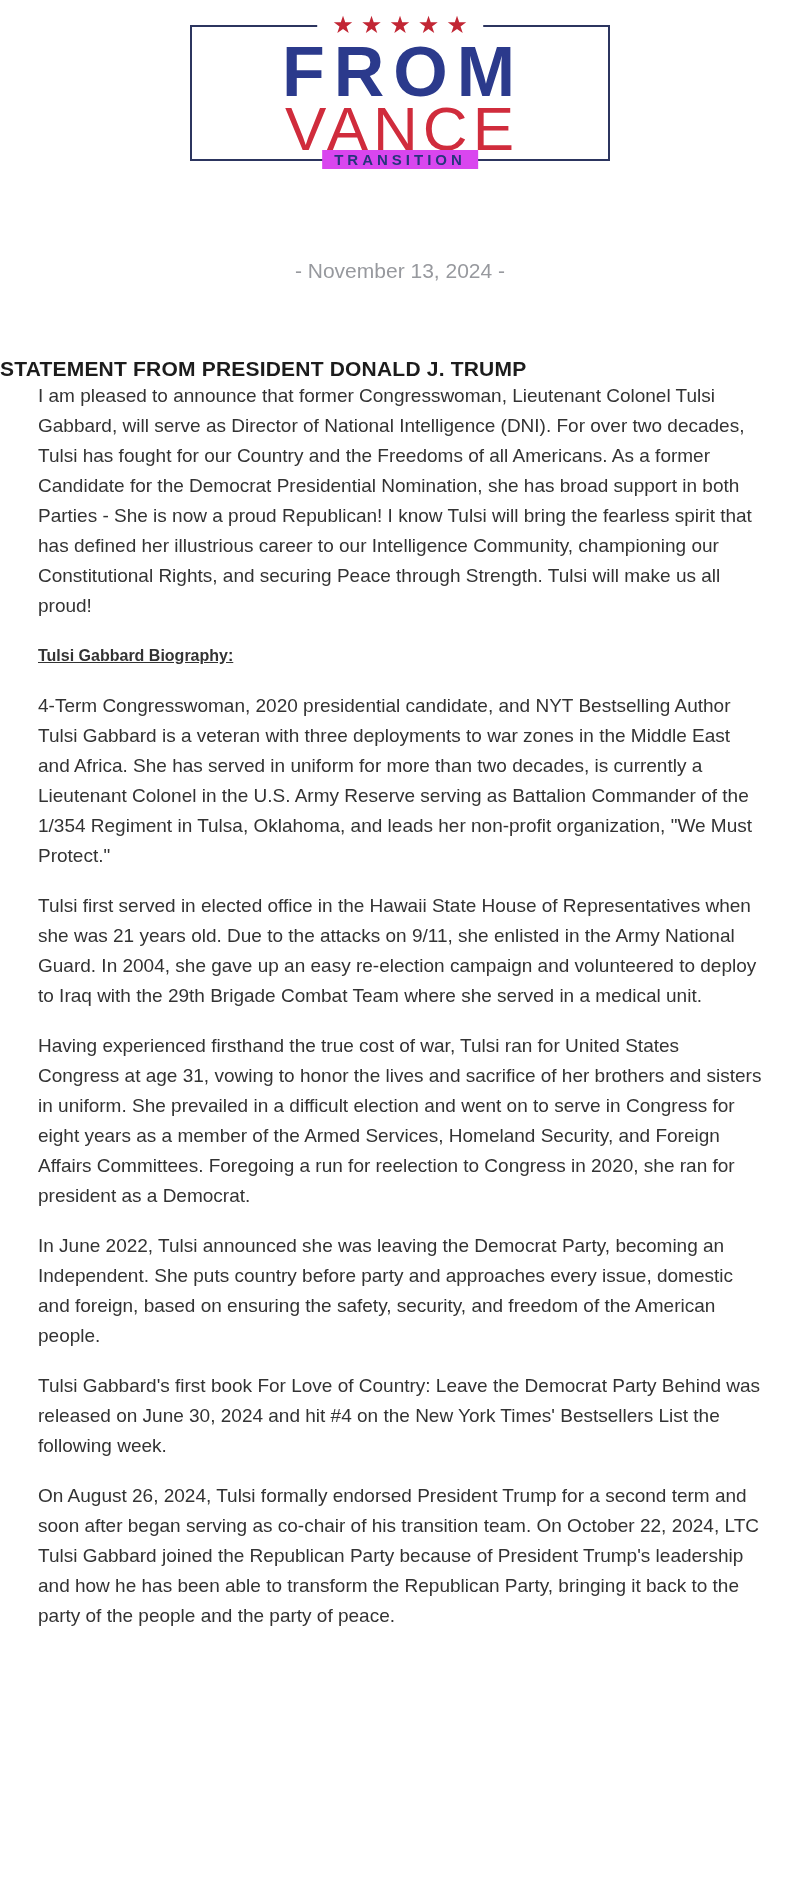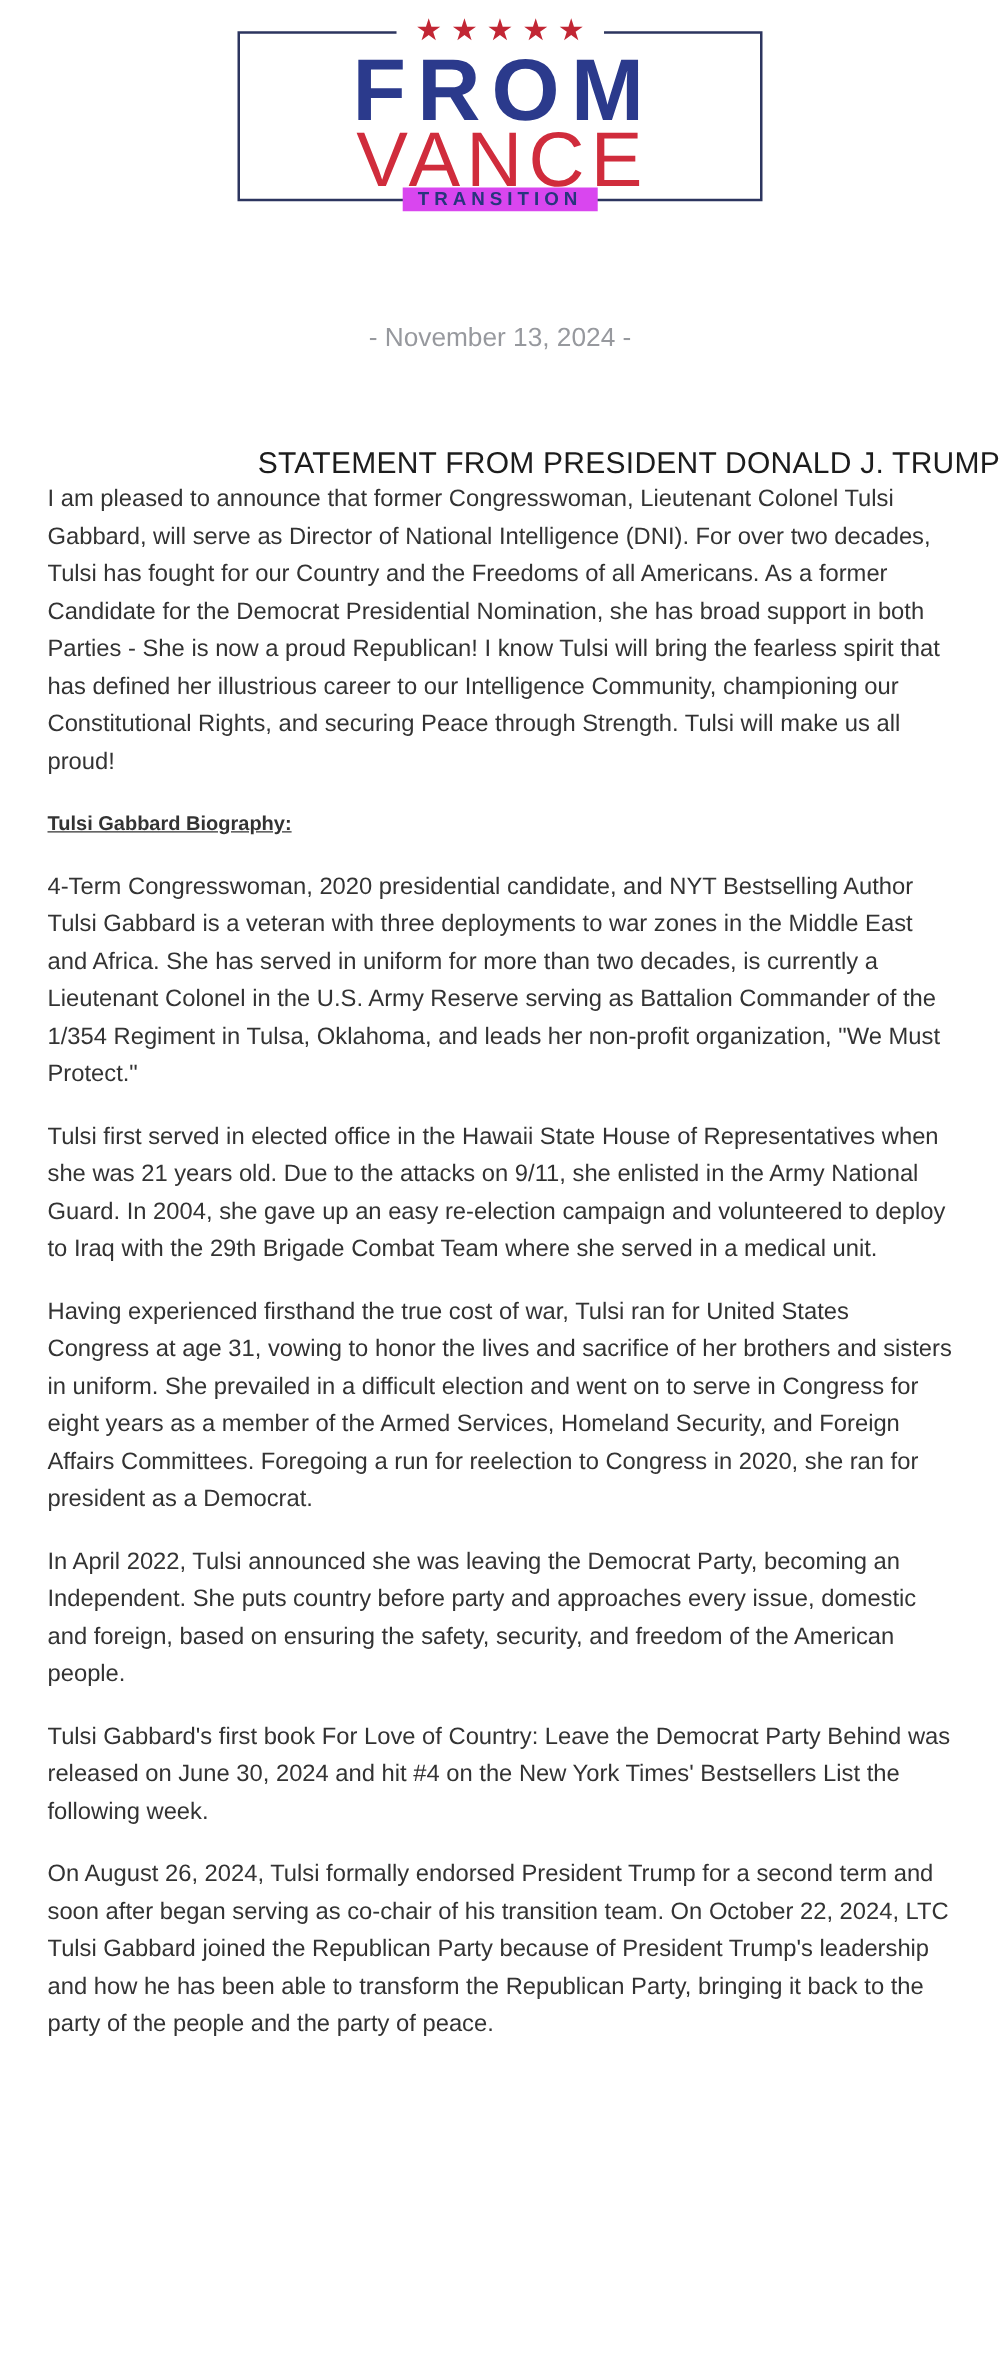--- a/index.html
+++ b/index.html
@@ -80,23 +80,23 @@
   .date-line{
     margin-top:98px;
     text-align:center;
     color:var(--date-gray);
     font-size:21px;
     font-weight:400;
   }
   
   .title{
     margin:74px 0 0 0;
-    text-align:right;
-    font-size:24px;
-    font-weight:400;
+    text-align:left;
+    font-size:21px;
+    font-weight:700;
     color:#1c1c1c;
     letter-spacing:0.2px;
   }
   
   .body-text{
     padding:0 38px 40px 38px;
     color:var(--body-text);
     font-size:19px;
     line-height:30px;
   }
@@ -128,18 +128,18 @@
   <h1 class="title">STATEMENT FROM PRESIDENT DONALD J. TRUMP</h1>
 
   <section class="body-text">
     <p>I am pleased to announce that former Congresswoman, Lieutenant Colonel Tulsi Gabbard, will serve as Director of National Intelligence (DNI). For over two decades, Tulsi has fought for our Country and the Freedoms of all Americans. As a former Candidate for the Democrat Presidential Nomination, she has broad support in both Parties - She is now a proud Republican! I know Tulsi will bring the fearless spirit that has defined her illustrious career to our Intelligence Community, championing our Constitutional Rights, and securing Peace through Strength. Tulsi will make us all proud!</p>
 
     <h2 class="bio-heading">Tulsi Gabbard Biography:</h2>
 
     <p>4-Term Congresswoman, 2020 presidential candidate, and NYT Bestselling Author Tulsi Gabbard is a veteran with three deployments to war zones in the Middle East and Africa. She has served in uniform for more than two decades, is currently a Lieutenant Colonel in the U.S. Army Reserve serving as Battalion Commander of the 1/354 Regiment in Tulsa, Oklahoma, and leads her non-profit organization, "We Must Protect."</p>
     <p>Tulsi first served in elected office in the Hawaii State House of Representatives when she was 21 years old. Due to the attacks on 9/11, she enlisted in the Army National Guard. In 2004, she gave up an easy re-election campaign and volunteered to deploy to Iraq with the 29th Brigade Combat Team where she served in a medical unit.</p>
     <p>Having experienced firsthand the true cost of war, Tulsi ran for United States Congress at age 31, vowing to honor the lives and sacrifice of her brothers and sisters in uniform. She prevailed in a difficult election and went on to serve in Congress for eight years as a member of the Armed Services, Homeland Security, and Foreign Affairs Committees. Foregoing a run for reelection to Congress in 2020, she ran for president as a Democrat.</p>
-    <p>In April 2022, Tulsi announced she was leaving the Democrat Party, becoming an Independent. She puts country before party and approaches every issue, domestic and foreign, based on ensuring the safety, security, and freedom of the American people.</p>
+    <p>In June 2022, Tulsi announced she was leaving the Democrat Party, becoming an Independent. She puts country before party and approaches every issue, domestic and foreign, based on ensuring the safety, security, and freedom of the American people.</p>
     <p>Tulsi Gabbard's first book For Love of Country: Leave the Democrat Party Behind was released on June 30, 2024 and hit #4 on the New York Times' Bestsellers List the following week.</p>
     <p>On August 26, 2024, Tulsi formally endorsed President Trump for a second term and soon after began serving as co-chair of his transition team. On October 22, 2024, LTC Tulsi Gabbard joined the Republican Party because of President Trump's leadership and how he has been able to transform the Republican Party, bringing it back to the party of the people and the party of peace.</p>
   </section>
 
 </div>
 
 </body></html>

